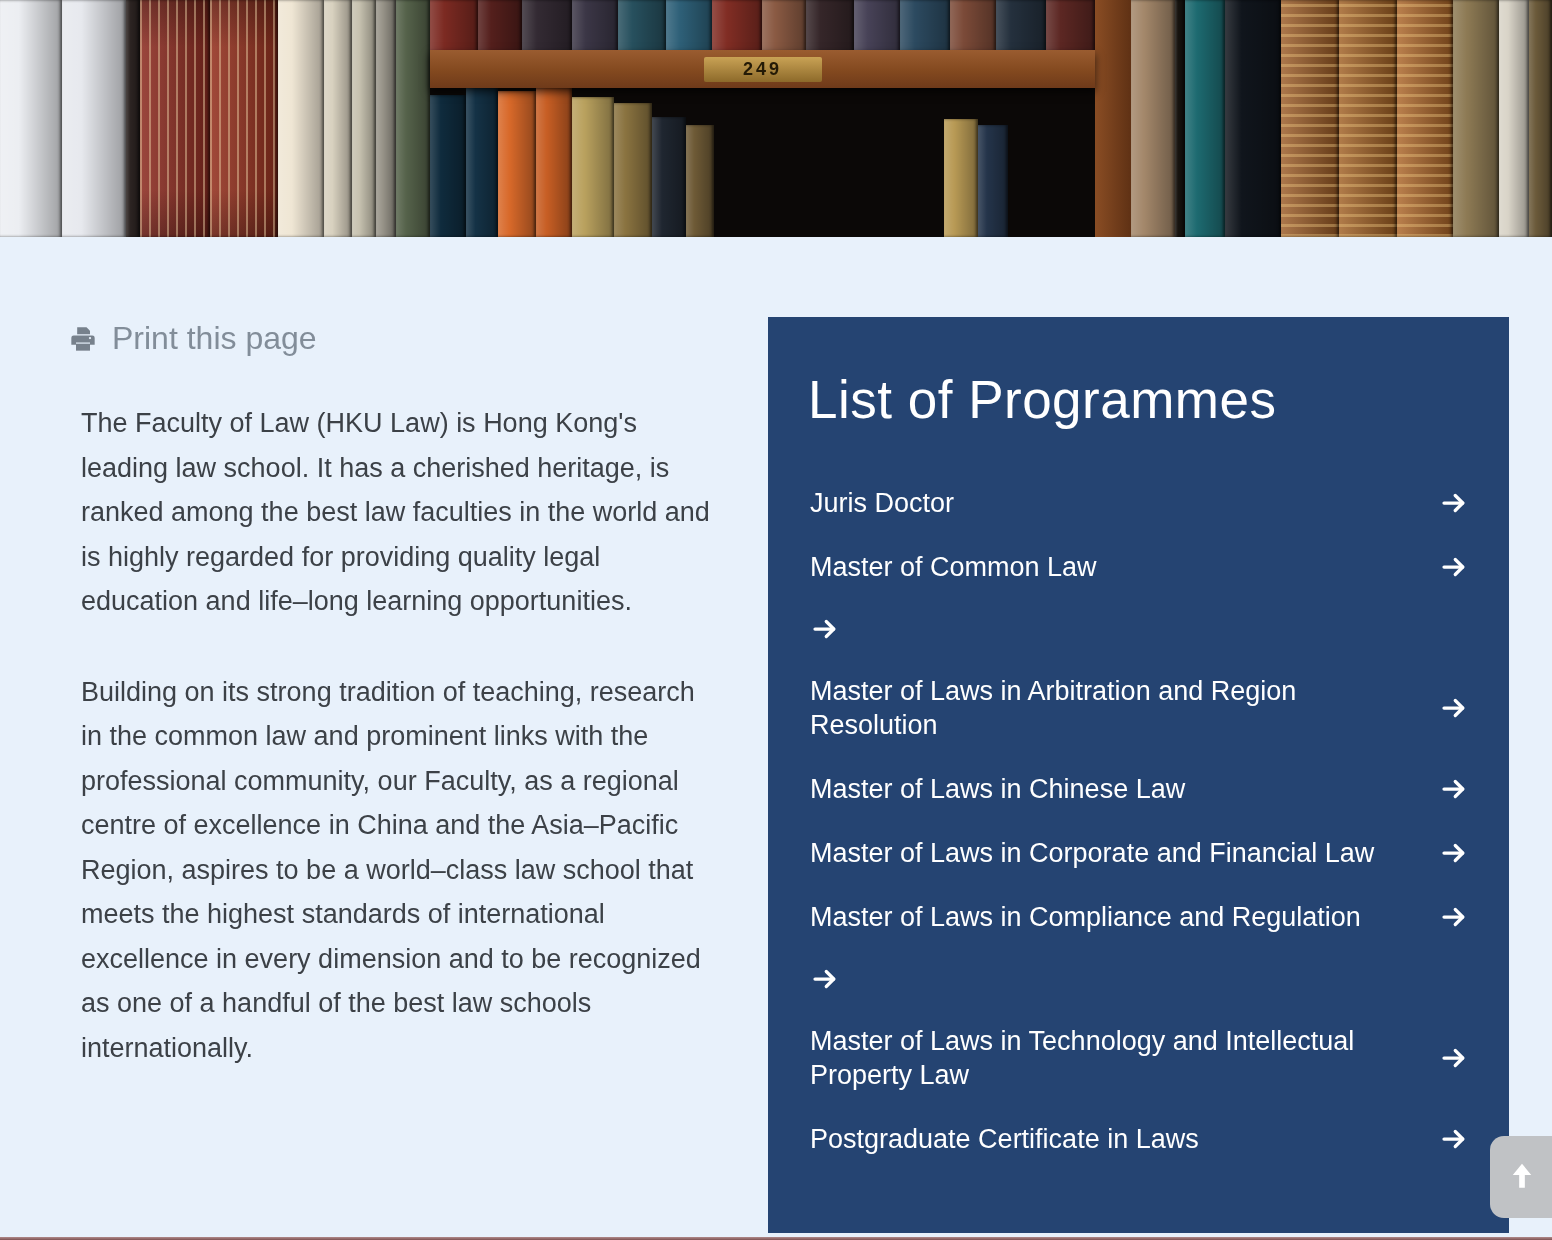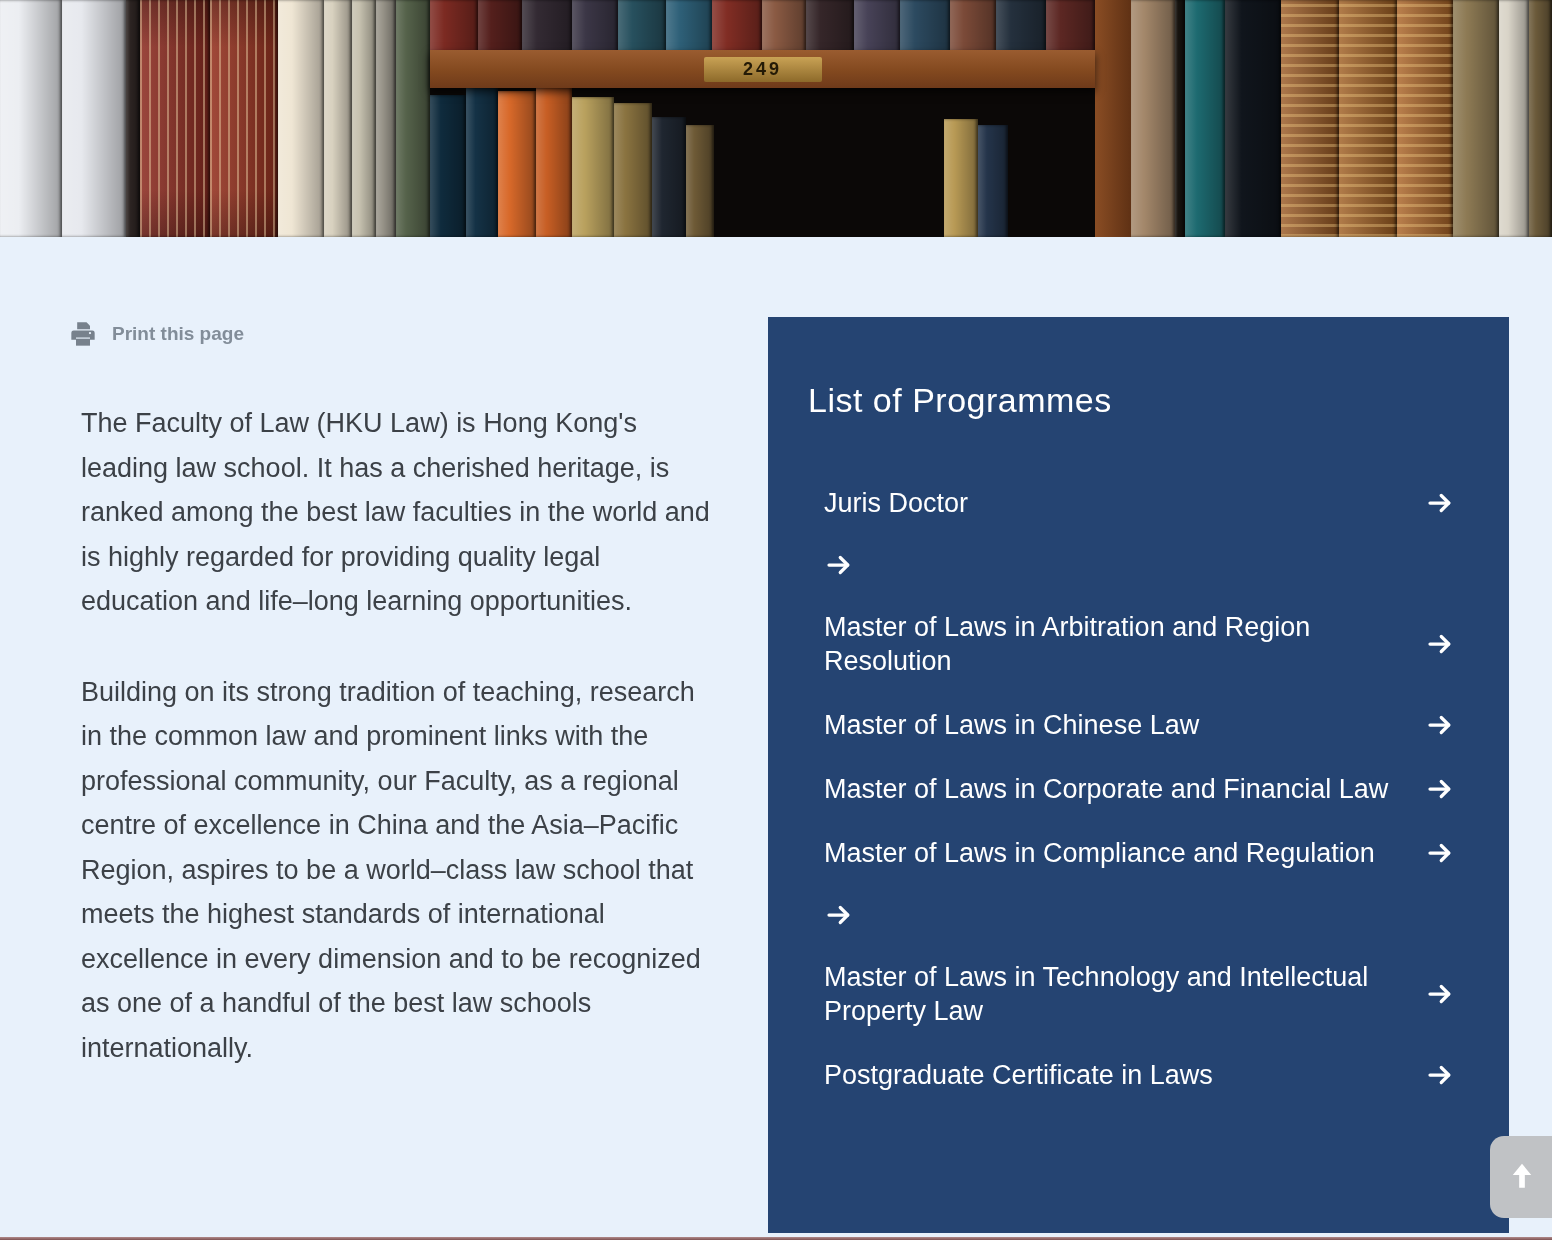--- a/index.html
+++ b/index.html
@@ -42,39 +42,39 @@
     position:absolute;left:50%;top:7px;transform:translateX(-50%);
     width:118px;height:25px;border-radius:2px;
     background:linear-gradient(180deg,#c9a255,#8d6a2a);
     color:#241a06;font-size:18px;font-weight:bold;letter-spacing:3px;
     display:flex;align-items:center;justify-content:center;
   }
 
   
   .print-link{
     position:absolute;left:68px;top:320px;display:flex;align-items:center;gap:14px;
-    color:#828d99;font-size:19px;cursor:pointer;font-weight:bold;
+    color:#828d99;font-size:32px;cursor:pointer;
   }
   .print-link svg{display:block;}
   .article{
     position:absolute;left:68px;top:401px;width:650px;
     color:#3c4147;font-size:27px;line-height:44.5px;
   }
   .article p{margin:0 0 46px 13px;}
 
   
   .panel{
     position:absolute;left:768px;top:317px;width:741px;height:916px;
     background:#254472;color:#ffffff;box-sizing:border-box;
     padding:58px 38px 0 40px;
   }
   .panel h2{
-    margin:0 0 46px 0;font-size:34px;font-weight:400;letter-spacing:.5px;line-height:50px;
-  }
-  .panel ul{list-style:none;margin:16px;padding:0;}
+    margin:0 0 46px 0;font-size:53px;font-weight:400;letter-spacing:.5px;line-height:50px;
+  }
+  .panel ul{list-style:none;margin:2px;padding:0;}
   .panel li{
     display:flex;justify-content:space-between;align-items:center;
     padding:15px 0;font-size:27px;line-height:34px;cursor:pointer;
   }
   .panel li .item-label{flex:1;padding-right:18px;}
   .panel li svg{flex:none;display:block;}
 
   
   .scroll-top{
     position:absolute;right:-16px;bottom:22px;width:78px;height:82px;
@@ -174,20 +174,29 @@
         <li>
           <span class="item-label">Juris Doctor</span>
           <span>
             <svg width="30" height="30" viewBox="0 0 24 24" fill="none" stroke="#ffffff" stroke-width="2.6" stroke-linecap="round" stroke-linejoin="round">
               <path d="M4 12h15"></path>
               <path d="M13 6l6 6-6 6"></path>
             </svg>
           </span>
         </li>
         <li>
+          <span class="item-label">Master of Common Law</span>
+          <span>
+            <svg width="30" height="30" viewBox="0 0 24 24" fill="none" stroke="#ffffff" stroke-width="2.6" stroke-linecap="round" stroke-linejoin="round">
+              <path d="M4 12h15"></path>
+              <path d="M13 6l6 6-6 6"></path>
+            </svg>
+          </span>
+        </li>
+        <li>
           <span>
             <svg width="30" height="30" viewBox="0 0 24 24" fill="none" stroke="#ffffff" stroke-width="2.6" stroke-linecap="round" stroke-linejoin="round">
               <path d="M4 12h15"></path>
               <path d="M13 6l6 6-6 6"></path>
             </svg>
           </span>
         </li>
         <li>
           <span class="item-label">Master of Laws in Arbitration and Region Resolution</span>
           <span>

